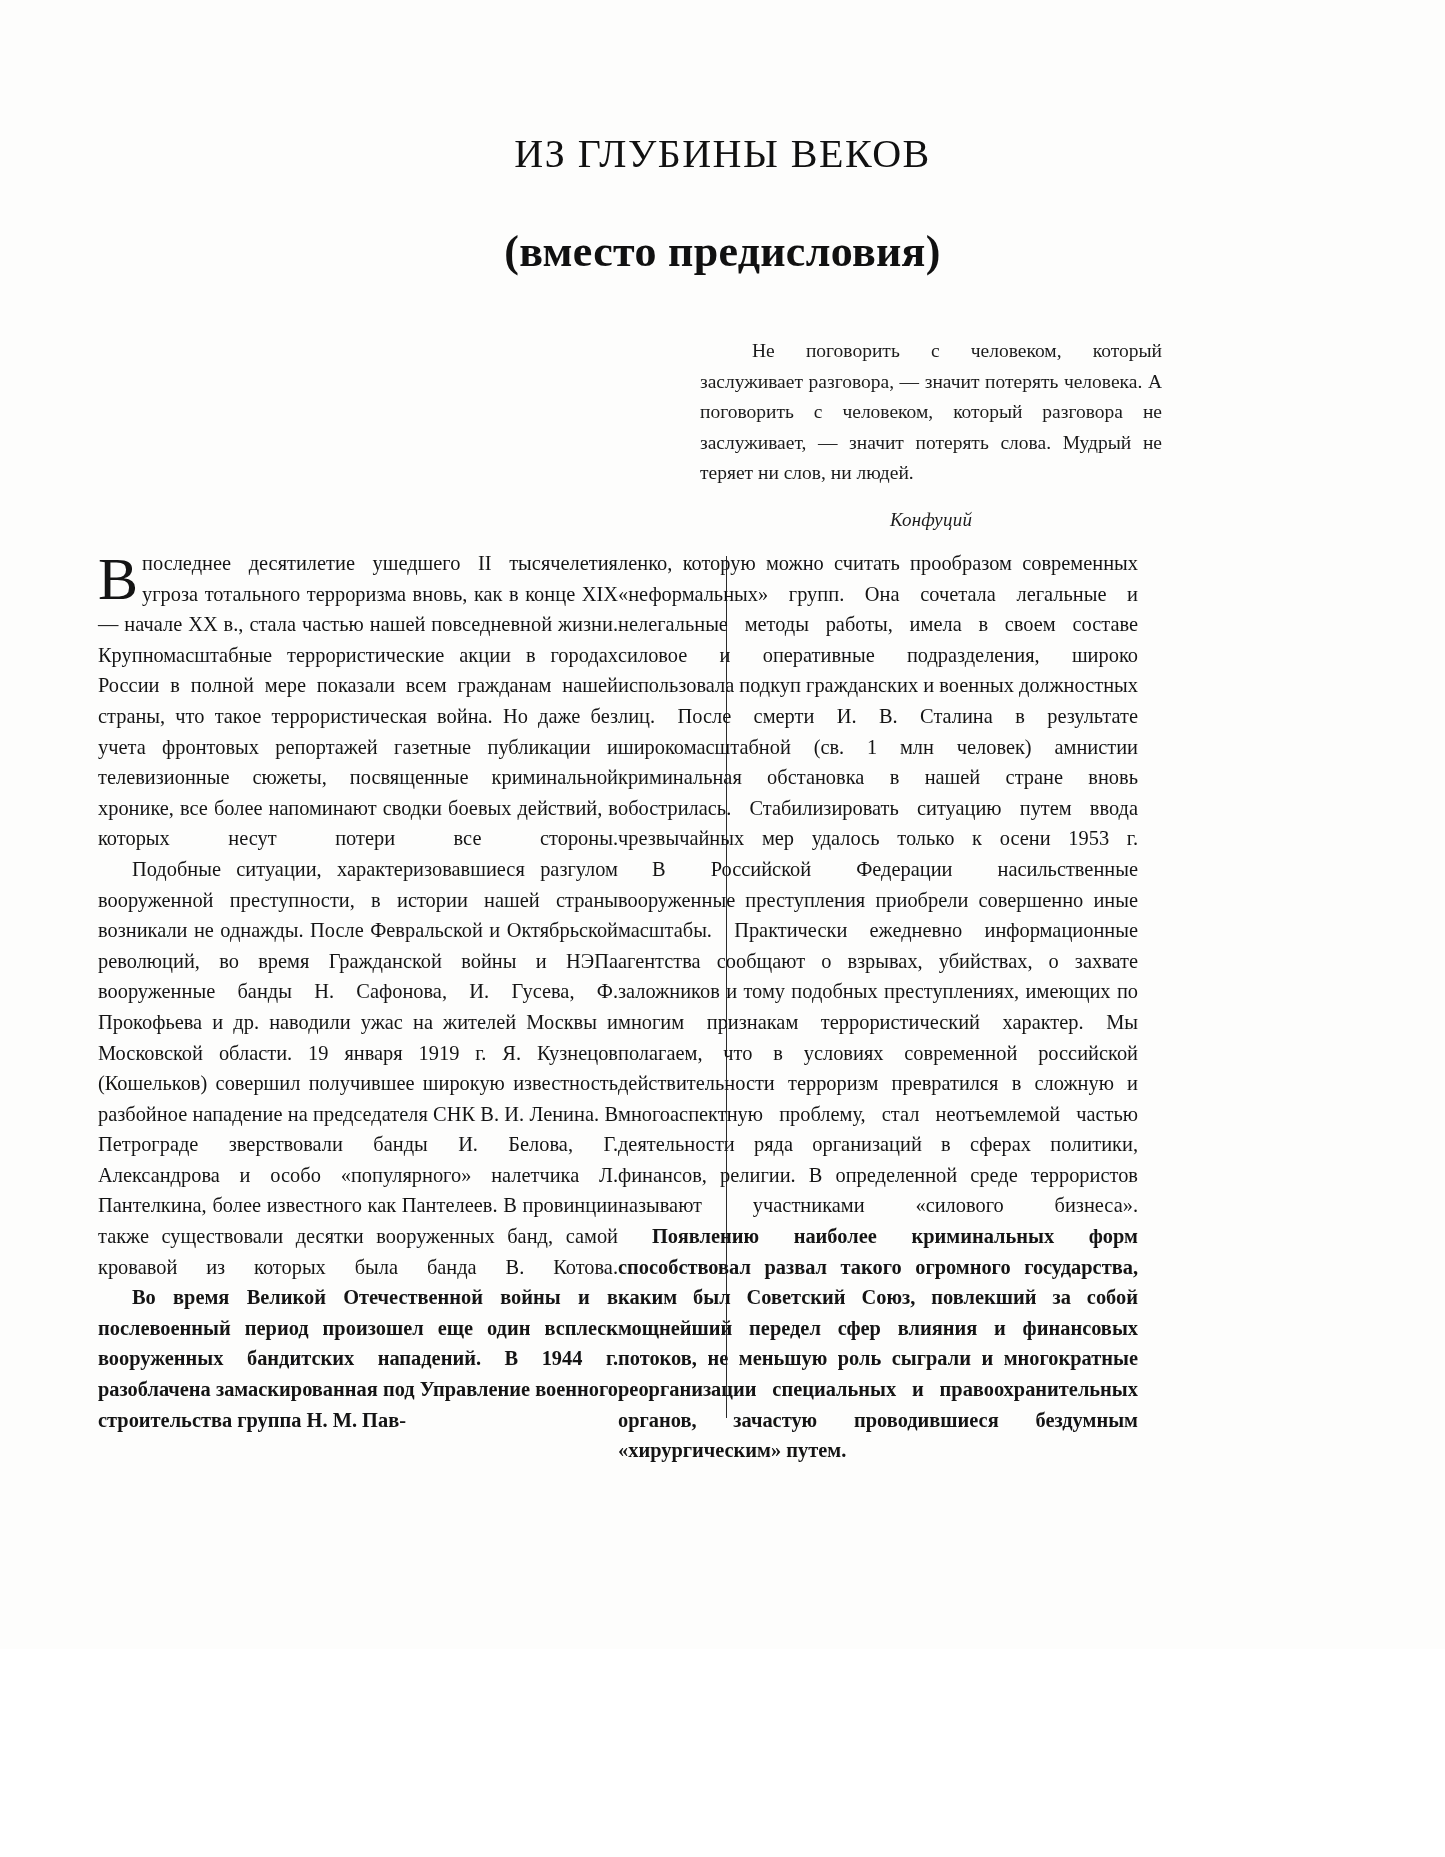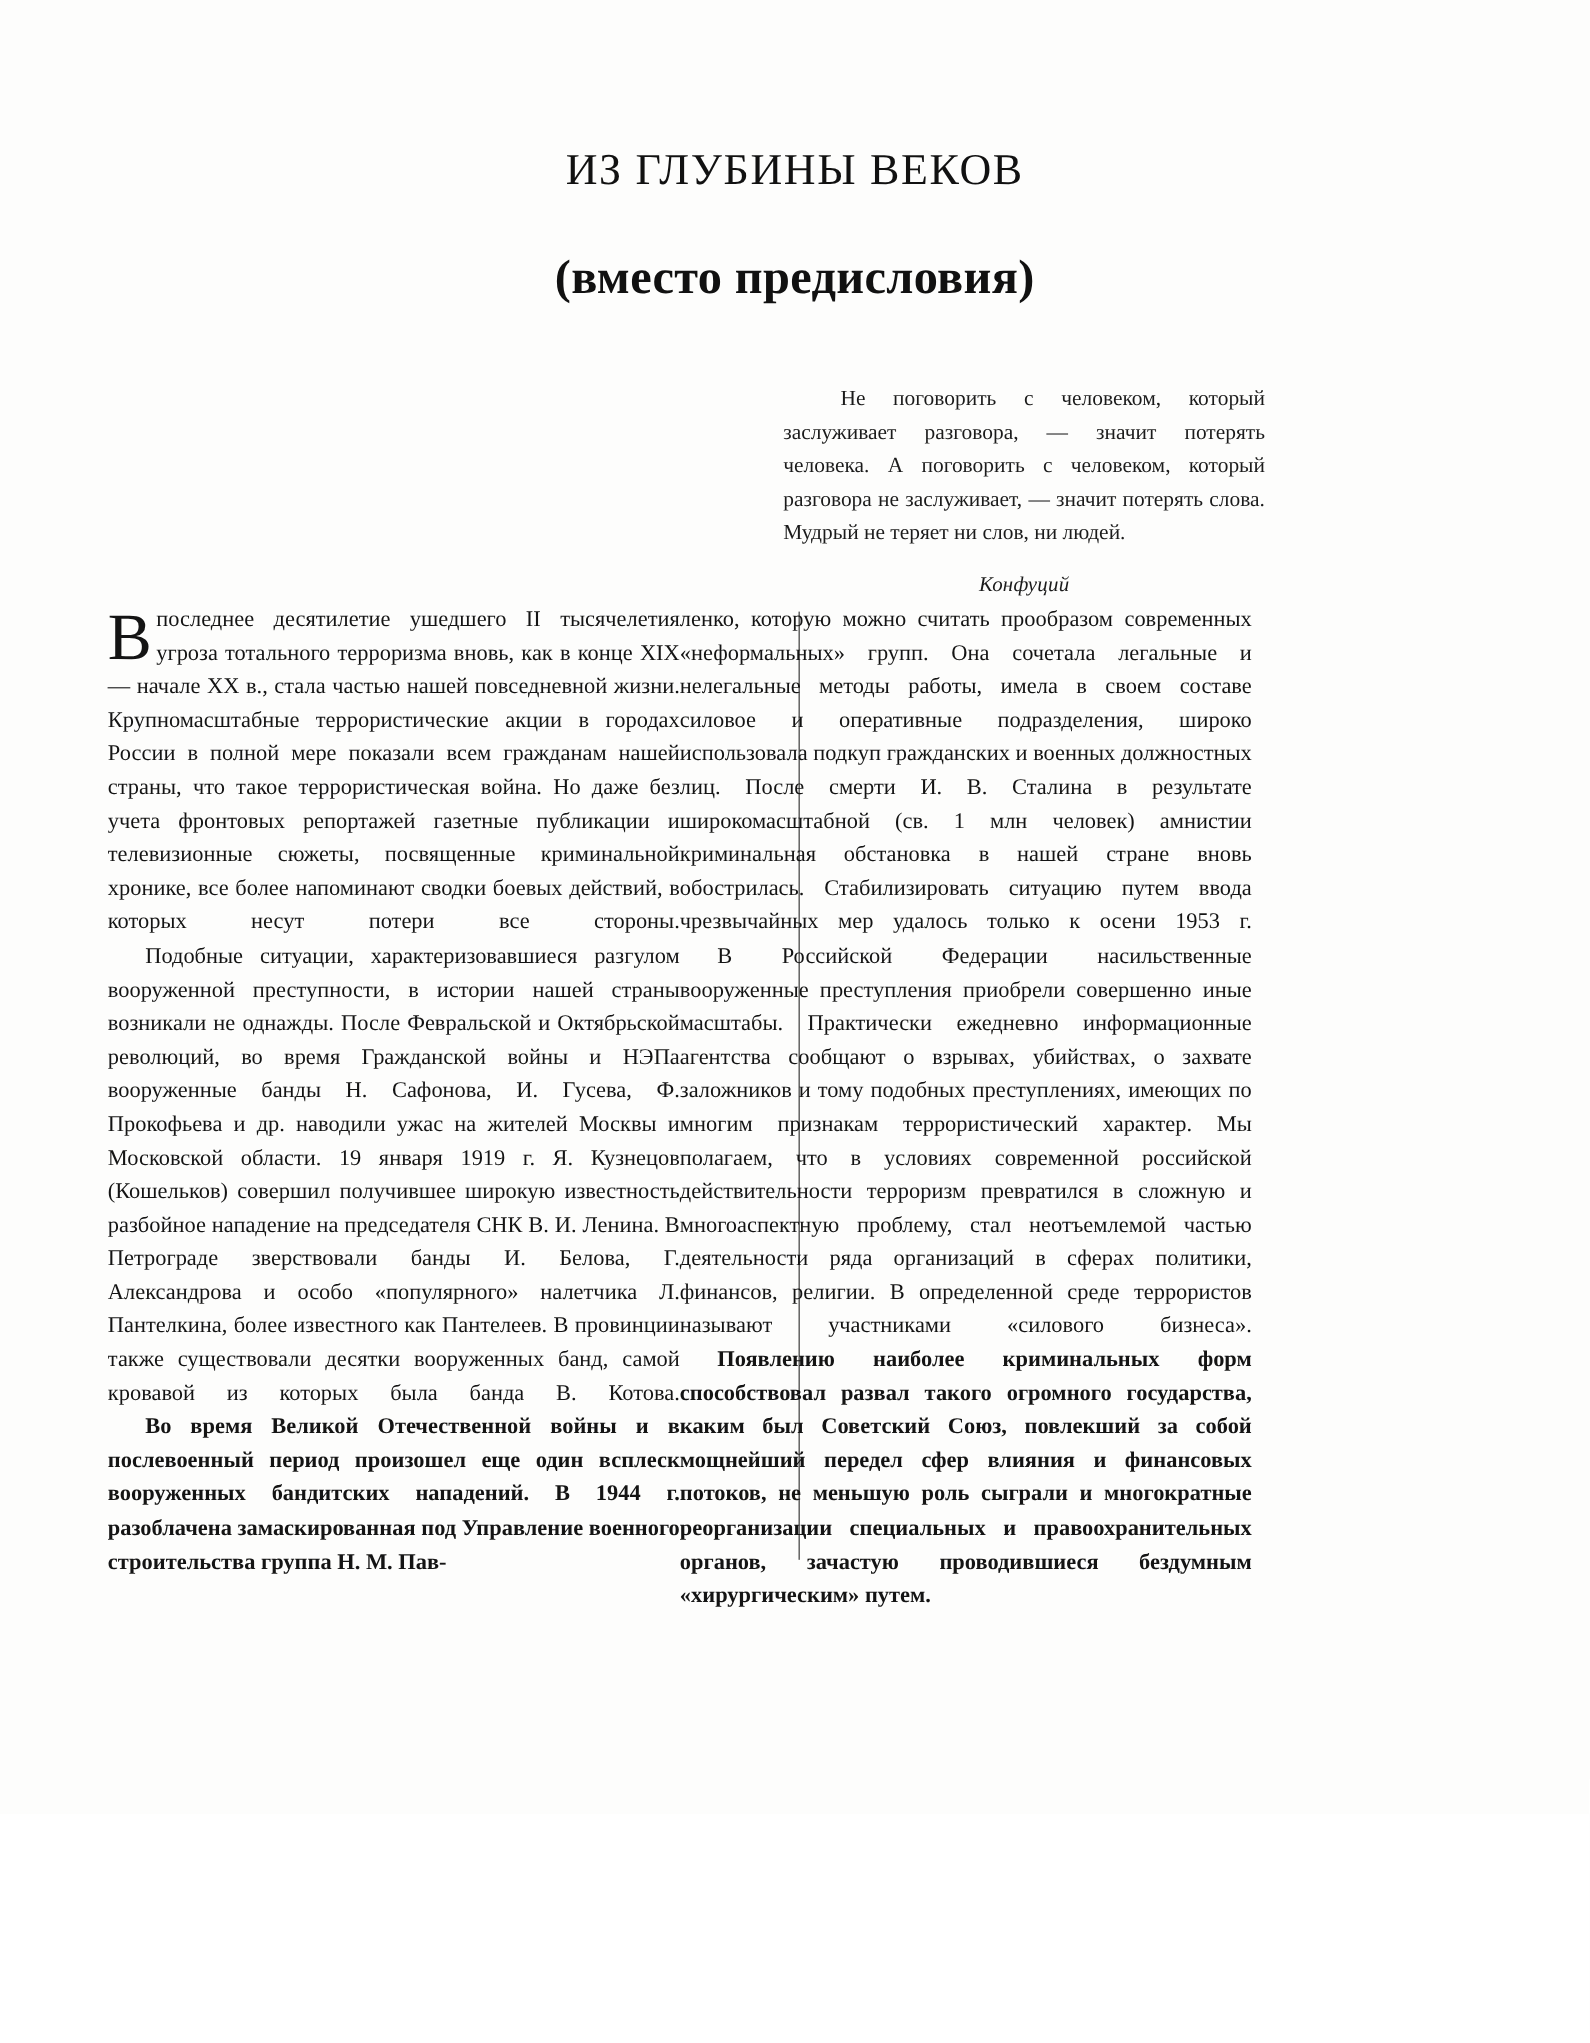--- a/index.html
+++ b/index.html
@@ -48,21 +48,21 @@
     position: absolute;
     top: 336px;
     left: 700px;
     width: 462px;
     font-size: 19.5px;
     line-height: 30.5px;
     text-align: justify;
     color: #1b1b1b;
   }
   .epigraph p {
-    margin: 12px;
+    margin: 0;
     text-indent: 52px;
     text-align: justify;
     text-align-last: justify;
   }
   .epigraph p.last-natural {
     text-align-last: left;
   }
   .epigraph-source {
     margin-top: 16px;
     text-align: center;

